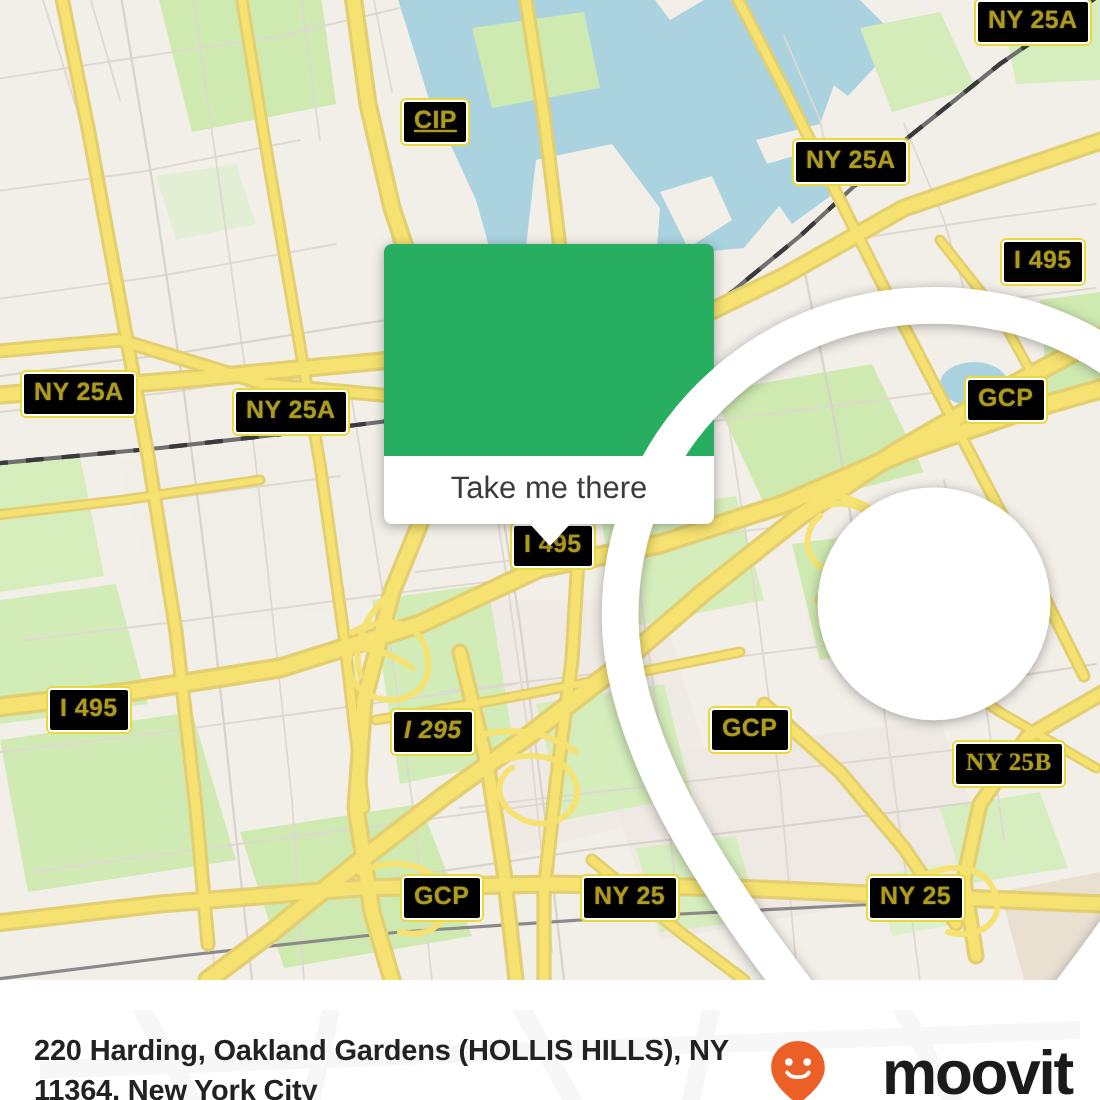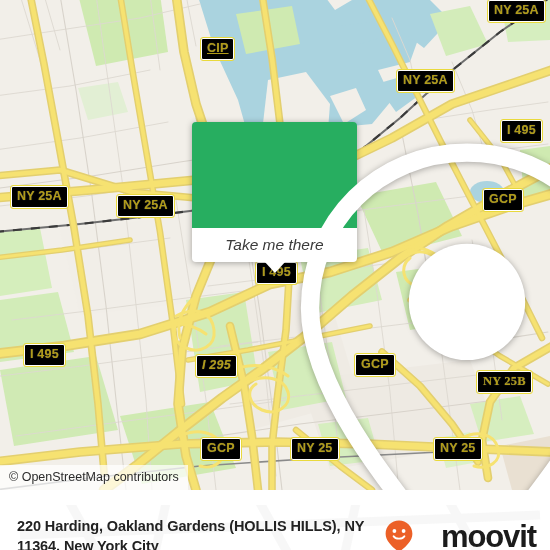--- a/index.html
+++ b/index.html
@@ -57,21 +57,21 @@
     display:flex;align-items:center;justify-content:center;
   }
   .card-foot{
     background:#ffffff;
     height:34px;
     border-radius:0 0 4px 4px;
     display:flex;align-items:center;justify-content:center;
     position:relative;
   }
   .card-foot .label{
-    color:#3b3b3b;font-size:15.5px;line-height:1;font-style:italic;
+    color:#3b3b3b;font-size:15.5px;line-height:1;
   }
   .card-tail{
     position:absolute;left:50%;bottom:-11px;margin-left:-11px;
     width:0;height:0;
     border-left:11px solid transparent;
     border-right:11px solid transparent;
     border-top:12px solid #ffffff;
   }
   .pin-icon{width:54px;height:64px;display:block;}
 
@@ -277,21 +277,21 @@
 
         <path d="M462 438 C478 430 494 434 498 448 C502 462 488 470 474 466"></path>
 
         <path d="M202 170 C216 164 230 170 232 182 C234 194 222 202 210 198"></path>
 
         <path d="M180 436 C198 428 216 432 222 446 C228 460 214 470 200 466"></path>
       </g>
     </svg>
 
     <div>
-      <div class="shield" style="left:201px;top:38px;text-decoration:underline;">CIP</div>
+      <div class="shield" style="left:201px;top:50px;text-decoration:underline;">CIP</div>
       <div class="shield" style="left:397px;top:70px;">NY 25A</div>
       <div class="shield" style="left:488px;top:0px;">NY 25A</div>
       <div class="shield" style="left:501px;top:120px;">I 495</div>
       <div class="shield" style="left:11px;top:186px;">NY 25A</div>
       <div class="shield" style="left:117px;top:195px;">NY 25A</div>
       <div class="shield" style="left:483px;top:189px;">GCP</div>
       <div class="shield" style="left:256px;top:262px;">I 495</div>
       <div class="shield" style="left:418px;top:281px;">GCP</div>
       <div class="shield" style="left:24px;top:344px;">I 495</div>
       <div class="shield" style="left:196px;top:355px;font-style:italic;">I 295</div>
@@ -308,21 +308,20 @@
           <path d="M27 4 C15.5 4 6.5 13 6.5 24.3 C6.5 36.6 20 51 27 60 C34 51 47.5 36.6 47.5 24.3 C47.5 13 38.5 4 27 4 Z" fill="none" stroke="#ffffff" stroke-width="2.4" stroke-linejoin="round"></path>
           <circle cx="27" cy="23.5" r="7.6" fill="#ffffff"></circle>
         </svg>
       </div>
       <div class="card-foot">
         <span class="label">Take me there</span>
         <span class="card-tail"></span>
       </div>
     </div>
 
-    <div class="attribution">© OpenStreetMap contributors</div>
   </div>
 
   <div class="footer">
     <svg class="watermark" viewBox="0 0 550 550">
       <g fill="none" stroke="#7a7a7a" stroke-width="9">
         <path d="M60 470 L110 560"></path>
         <path d="M170 470 L150 560"></path>
         <path d="M250 470 L300 560"></path>
         <path d="M360 470 L340 560"></path>
         <path d="M440 470 L490 560"></path>

